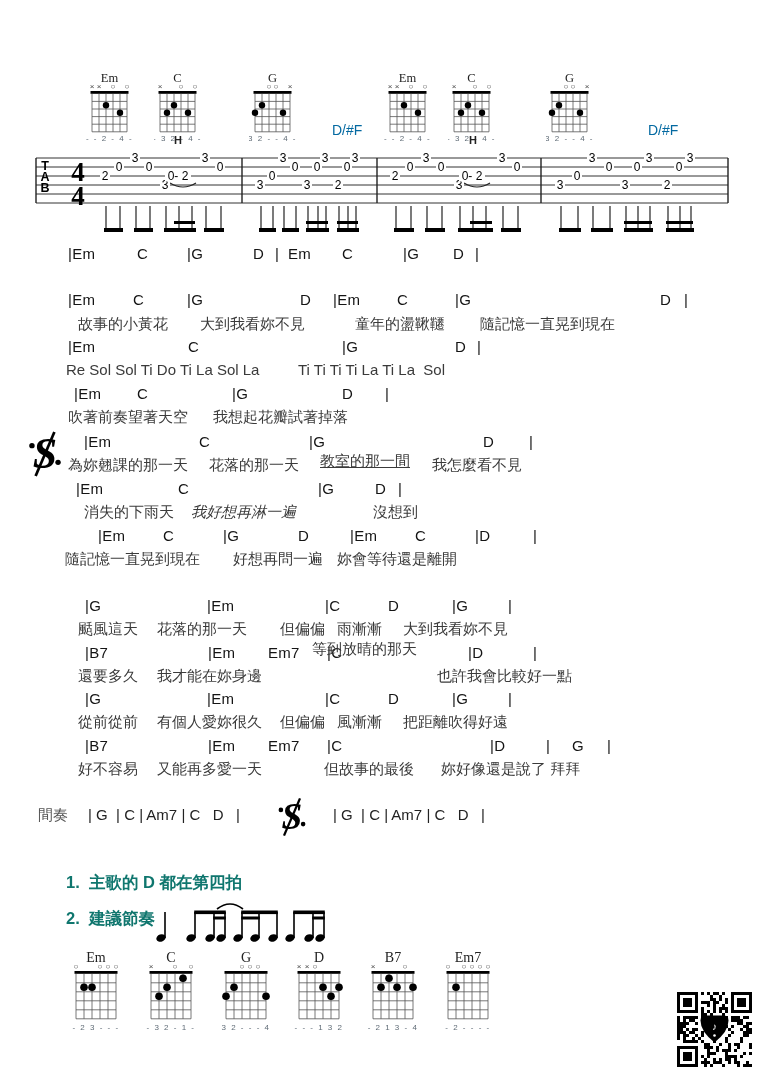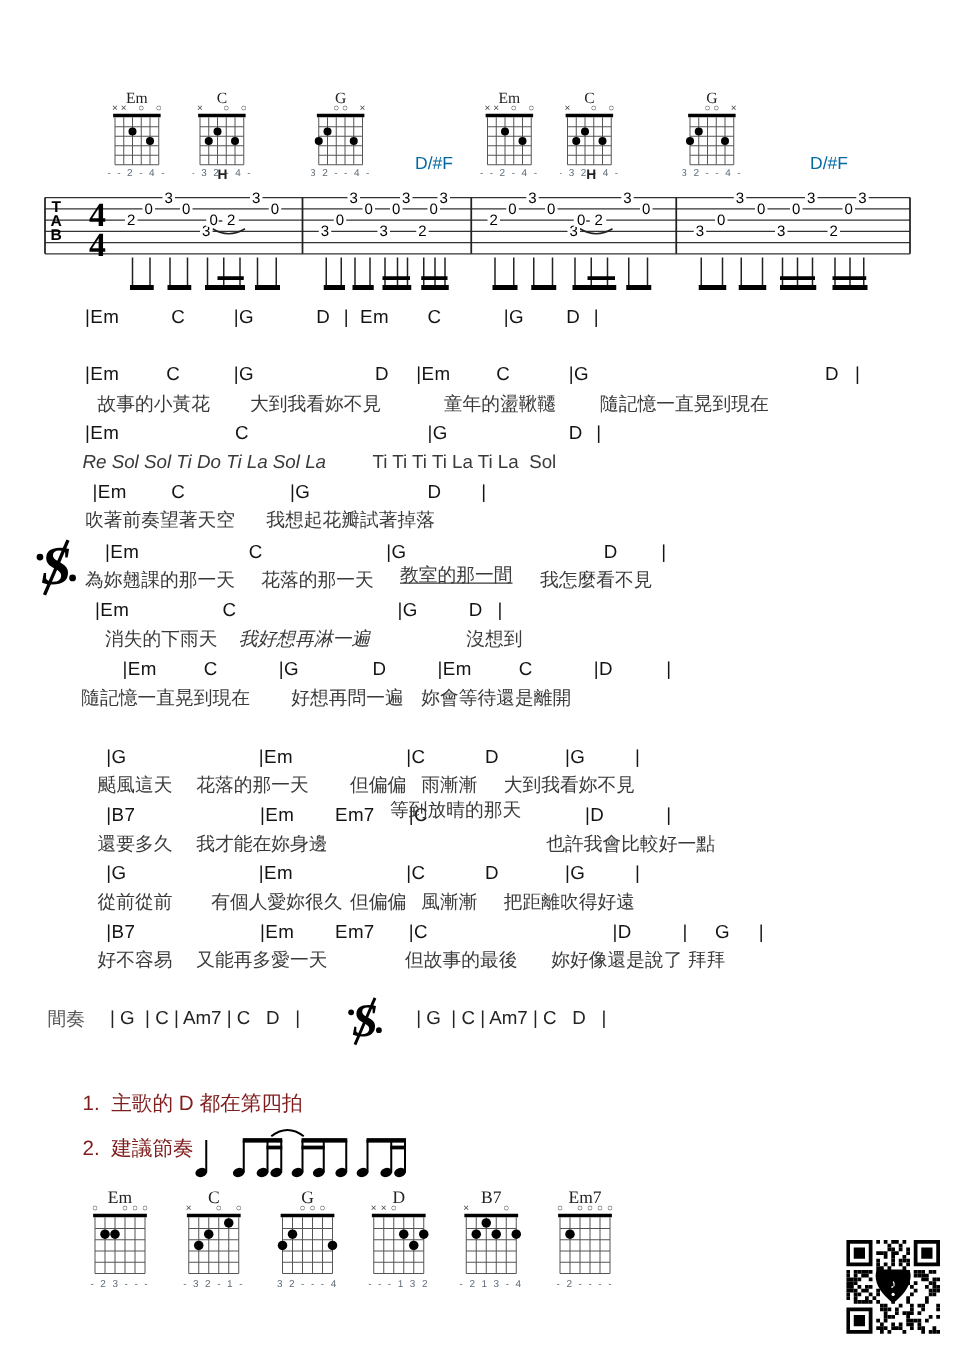--- a/index.html
+++ b/index.html
@@ -11,21 +11,21 @@
   .tk.c{font-size:15px;color:#141414;letter-spacing:.3px;}
   .tk.l{font-size:15px;color:#3a3a3a;}
   .hmark{position:absolute;font-size:11px;font-weight:bold;color:#222;}
   .dsf{position:absolute;font-family:Liberation Sans, sans-serif;font-size:14px;color:#0369a1;}
   .diag-layer{position:absolute;left:0;width:768px;}
   .diag-layer svg{position:absolute;top:0;}
   .dlabel{font-family:"Liberation Serif",serif;font-size:12.5px;fill:#222;}
   .dlabel.big{font-size:14px;}
   .marker{font-size:8px;fill:#444;}
   .dcaption{font-size:8px;fill:#5f6b76;letter-spacing:1.5px;}
-  .note-line{position:absolute;font-weight:normal;font-size:16.5px;color:#7f1d1d;white-space:pre;}
+  .note-line{position:absolute;font-weight:bold;font-size:16.5px;color:#0f766e;white-space:pre;}
   .it-tk{position:absolute;font-size:15px;white-space:pre;color:#222;}
   .segno{position:absolute;}
   #tab-staff{position:absolute;left:0;top:150px;}
   #rhythm-svg{position:absolute;left:153px;top:898px;}
   #qr-wrap{position:absolute;left:664px;top:979px;width:102px;height:102px;background:#fff;}
   #qr-wrap svg{position:absolute;left:13px;top:13px;}
 </style>
 </head>
 <body>
 
@@ -355,21 +355,21 @@
       <span class="tk c" style="left: 684px; top: 292px;">|</span>
       <span class="tk l" style="left: 78px; top: 316px;">故事的小黃花</span>
       <span class="tk l" style="left: 200px; top: 316px;">大到我看妳不見</span>
       <span class="tk l" style="left: 355px; top: 316px;">童年的盪鞦韆</span>
       <span class="tk l" style="left: 480px; top: 316px;">隨記憶一直晃到現在</span>
       <span class="tk c" style="left: 68px; top: 339px;">|Em</span>
       <span class="tk c" style="left: 188px; top: 339px;">C</span>
       <span class="tk c" style="left: 342px; top: 339px;">|G</span>
       <span class="tk c" style="left: 455px; top: 339px;">D</span>
       <span class="tk c" style="left: 477px; top: 339px;">|</span>
-      <span class="tk l" style="left: 66px; top: 362px; font-style: italic;">Re Sol Sol Ti Do Ti La Sol La</span>
+      <span class="tk l" style="left: 66px; top: 362px;">Re Sol Sol Ti Do Ti La Sol La</span>
       <span class="tk l" style="left: 298px; top: 362px;">Ti Ti Ti Ti La Ti La  Sol</span>
       <span class="tk c" style="left: 74px; top: 386px;">|Em</span>
       <span class="tk c" style="left: 137px; top: 386px;">C</span>
       <span class="tk c" style="left: 232px; top: 386px;">|G</span>
       <span class="tk c" style="left: 342px; top: 386px;">D</span>
       <span class="tk c" style="left: 385px; top: 386px;">|</span>
       <span class="tk l" style="left: 68px; top: 409px;">吹著前奏望著天空</span>
       <span class="tk l" style="left: 213px; top: 409px;">我想起花瓣試著掉落</span>
       <span class="tk c" style="left: 84px; top: 434px;">|Em</span>
       <span class="tk c" style="left: 199px; top: 434px;">C</span>
@@ -420,21 +420,21 @@
       <span class="tk l" style="left: 157px; top: 668px;">我才能在妳身邊</span>
       <span class="tk l" style="left: 312px; top: 641px;">等到放晴的那天</span>
       <span class="tk l" style="left: 437px; top: 668px;">也許我會比較好一點</span>
       <span class="tk c" style="left: 85px; top: 691px;">|G</span>
       <span class="tk c" style="left: 207px; top: 691px;">|Em</span>
       <span class="tk c" style="left: 325px; top: 691px;">|C</span>
       <span class="tk c" style="left: 388px; top: 691px;">D</span>
       <span class="tk c" style="left: 452px; top: 691px;">|G</span>
       <span class="tk c" style="left: 508px; top: 691px;">|</span>
       <span class="tk l" style="left: 78px; top: 714px;">從前從前</span>
-      <span class="tk l" style="left: 157px; top: 714px; margin-left: 12px;">有個人愛妳很久</span>
+      <span class="tk l" style="left: 157px; top: 714px;">有個人愛妳很久</span>
       <span class="tk l" style="left: 280px; top: 714px;">但偏偏</span>
       <span class="tk l" style="left: 337px; top: 714px;">風漸漸</span>
       <span class="tk l" style="left: 403px; top: 714px;">把距離吹得好遠</span>
       <span class="tk c" style="left: 85px; top: 738px;">|B7</span>
       <span class="tk c" style="left: 208px; top: 738px;">|Em</span>
       <span class="tk c" style="left: 268px; top: 738px;">Em7</span>
       <span class="tk c" style="left: 327px; top: 738px;">|C</span>
       <span class="tk c" style="left: 490px; top: 738px;">|D</span>
       <span class="tk c" style="left: 546px; top: 738px;">|</span>
       <span class="tk c" style="left: 572px; top: 738px;">G</span>

